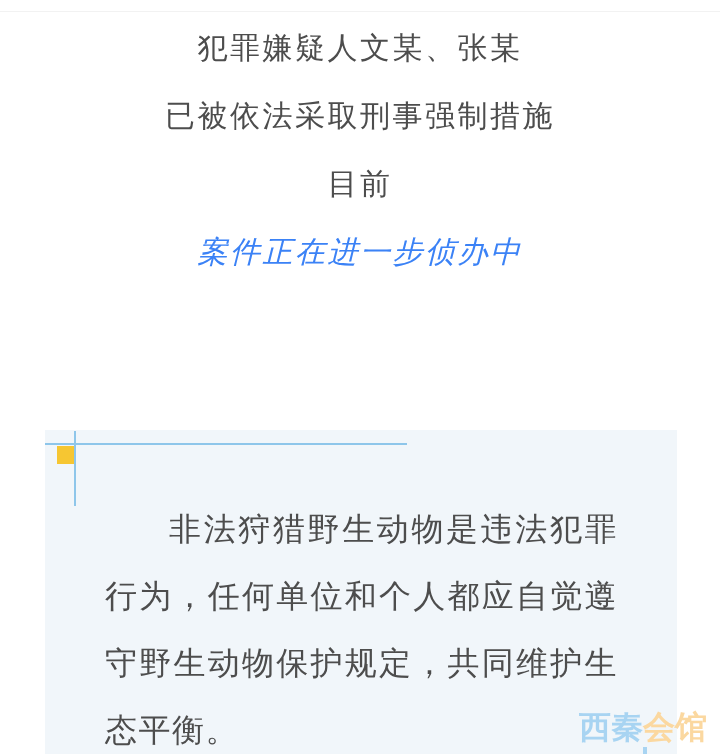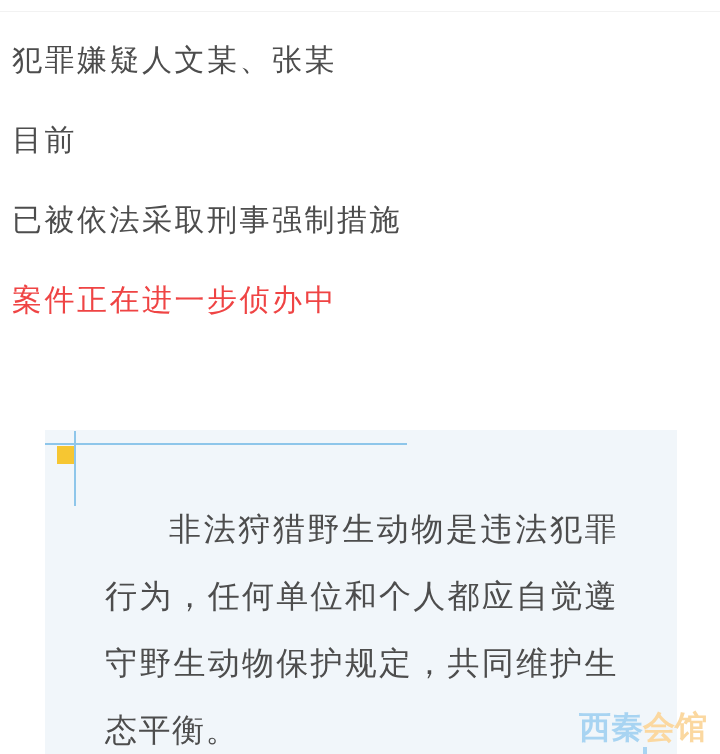--- a/index.html
+++ b/index.html
@@ -22,23 +22,24 @@
     width: 720px; height: 1px;
   }
 
   
   .headline {
     position: absolute;
     left: 0; top: 14px;
     width: 720px;
   }
   .headline p {
-    margin: 12px;
+    margin: 0;
     height: 68px;
     line-height: 68px;
+    text-align: center;
     font-size: 30px;
     letter-spacing: 2.5px;
     font-weight: 400;
     white-space: nowrap;
   }
 
   
   .highlight-box {
     position: absolute;
     left: 45px; top: 430px;
@@ -88,23 +89,23 @@
     width: 4px; height: 7px;
   }
 </style>
 </head>
 <body>
 
 <div class="top-divider" style="background-color: rgb(242, 242, 242);"></div>
 
 <section class="headline">
   <p style="color: rgb(77, 77, 77);">犯罪嫌疑人文某、张某</p>
+  <p style="color: rgb(77, 77, 77);">已被依法采取刑事强制措施</p>
   <p style="color: rgb(77, 77, 77);">目前</p>
-  <p style="color: rgb(77, 77, 77);">已被依法采取刑事强制措施</p>
-  <p style="color: #ef4444;">案件正在进一步侦办中</p>
+  <p style="color: #3b82f6; font-style: italic;">案件正在进一步侦办中</p>
 </section>
 
 <section class="highlight-box" style="background-color: rgb(241, 246, 250);">
   <p class="box-paragraph" style="color: rgb(77, 77, 77);">非法狩猎野生动物是违法犯罪行为，任何单位和个人都应自觉遵守野生动物保护规定，共同维护生态平衡。</p>
 </section>
 
 <div class="deco-hline" style="background-color: rgb(142, 198, 234);"></div>
 <div class="deco-vline" style="background-color: rgb(142, 198, 234);"></div>
 <div class="deco-square" style="background-color: rgb(246, 198, 50);"></div>
 

